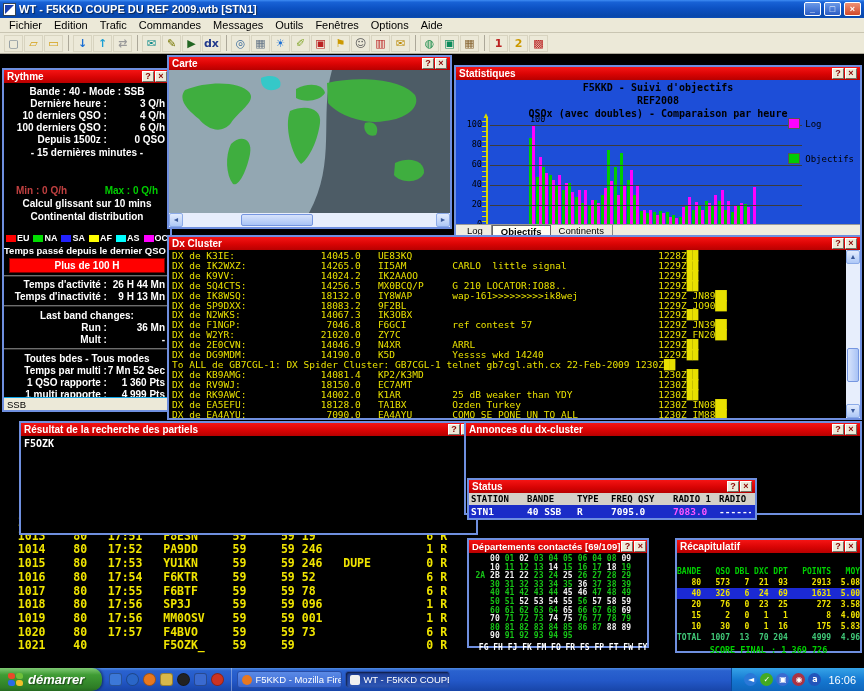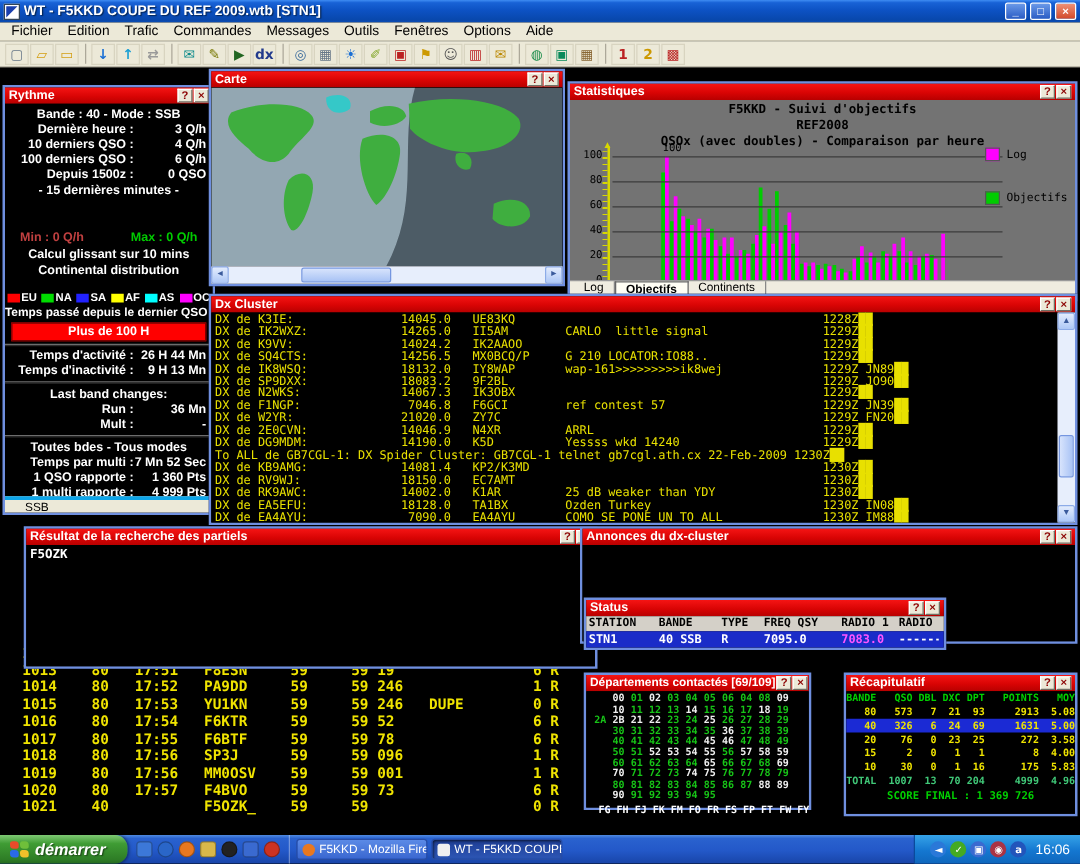--- a/index.html
+++ b/index.html
@@ -56,38 +56,38 @@
   .r-spacer { height:26px; } .r-spacer2 { height:10px; }
   .r-minmax { display:flex; justify-content:space-between; padding:0 12px; line-height:12px; }
   .r-min { color:#c04040; } .r-max { color:#00cc00; }
   .r-legend { display:flex; justify-content:center; gap:4px; line-height:11px; font-size:9px; }
   .cont { display:flex; align-items:center; gap:1px; }
   .sw { width:10px; height:7px; display:inline-block; }
   .r-btn { margin:1px 5px 2px 5px; height:15px; background:#ff0000; border:1px solid #7a0000;
     color:#fff; text-align:center; line-height:14px; font-size:10px; }
   .r-sep { height:2px; border-top:1px solid #6d6d6d; border-bottom:1px solid #2b2b2b; margin:2px 0; }
   .rythme-status { position:absolute; left:0; right:0; bottom:0; height:13px; background:#ece9d8;
-    border-top:3px solid #0ea5e9; color:#000; font-size:9.5px; padding:1px 16px; }
+    border-top:1px solid #0ea5e9; color:#000; font-size:9.5px; padding:1px 3px; }
 
   
   #win-carte { left:167px; top:1px; width:285px; height:174px; }
   .carte-body { height:143px; overflow:hidden; }
   .hscroll { position:absolute; left:0; right:0; bottom:0; height:14px; background:#e7eefc; display:flex; }
   .sbtn { width:14px; height:14px; background:linear-gradient(180deg,#e3ecfd,#aec8f7);
     border:1px solid #8cabe8; border-radius:2px; color:#3a5a9c; font-size:7px; line-height:12px; text-align:center; flex:0 0 auto; }
   .sthumb-h { width:72px; height:12px; margin:1px 0 0 58px; background:linear-gradient(180deg,#d7e3fc,#a9c3f5);
     border:1px solid #7596e0; border-radius:2px; }
   .vscroll { position:absolute; top:0; bottom:0; right:0; width:14px; background:#e7eefc;
     display:flex; flex-direction:column; }
   .sthumb-v { width:12px; height:34px; margin:84px 0 0 1px; background:linear-gradient(90deg,#d7e3fc,#a9c3f5);
     border:1px solid #7596e0; border-radius:2px; }
 
   
   #win-stats { left:454px; top:11px; width:408px; height:176px; }
-  .stats-body { height:157px; background:#737373; color:#000; overflow:hidden; }
+  .stats-body { height:157px; background:#1d4ed8; color:#000; overflow:hidden; }
   .stats-head { text-align:center; font:bold 10px/11px "DejaVu Sans Mono",monospace; padding-top:2px; }
   #plotwrap { position:relative; margin:6px 0 0 34px; width:312px; height:100px; }
   #bars { position:relative; display:flex; align-items:flex-end; width:312px; height:100px; }
   .slot { width:6.5px; display:flex; align-items:flex-end; flex:0 0 auto; }
   .bar { width:3px; }
   .grid { position:absolute; left:0; right:0; height:1px; background:#3c3c3c; }
   #ylabels { position:absolute; left:-30px; top:0; bottom:0; width:24px; }
   .ylab { position:absolute; right:2px; font:8.5px "DejaVu Sans Mono",monospace; }
   .yaxis { position:absolute; left:-4px; top:-8px; bottom:-2px; width:2px; background:#d8d800; }
   .yticks { position:absolute; left:-8px; top:-4px; bottom:0; width:4px;
@@ -134,21 +134,21 @@
   #win-dept { left:467px; top:484px; width:182px; height:110px; }
   .dept-body { height:93px; padding:2px 0 0 4px; font:bold 8px/8.6px "DejaVu Sans Mono",monospace; }
   .dept-row { display:flex; }
   .dcell { width:14.6px; text-align:center; flex:0 0 auto; color:#e8e8e8; }
   .dcell.on { color:#17c417; }
   .dcell.off { color:#f0f0f0; }
   #deptfooter { color:#fff; font:bold 8px "DejaVu Sans Mono",monospace; padding:2px 0 0 1px; white-space:pre; }
 
   
   #win-recap { left:675px; top:484px; width:187px; height:115px; }
-  .recap-body { height:98px; padding-top:0; font:bold 8px/11px "DejaVu Sans Mono",monospace; }
+  .recap-body { height:98px; padding-top:13px; font:bold 8px/11px "DejaVu Sans Mono",monospace; }
   #recap-head { color:#00d000; white-space:pre; }
   .recap-row { color:#f0e400; white-space:pre; }
   .recap-row.sel { background:#1b2ad4; }
   .recap-row.tot { color:#40c878; }
   #recap-score { color:#00d000; text-align:center; margin-top:2px; font-size:8.5px; }
 
   
   .taskbar { position:absolute; left:0; right:0; bottom:0; height:23px;
     background:linear-gradient(180deg,#4f8ae0 0%,#2a62cf 12%,#2358c8 55%,#1845a8 100%);
     display:flex; align-items:center; }

